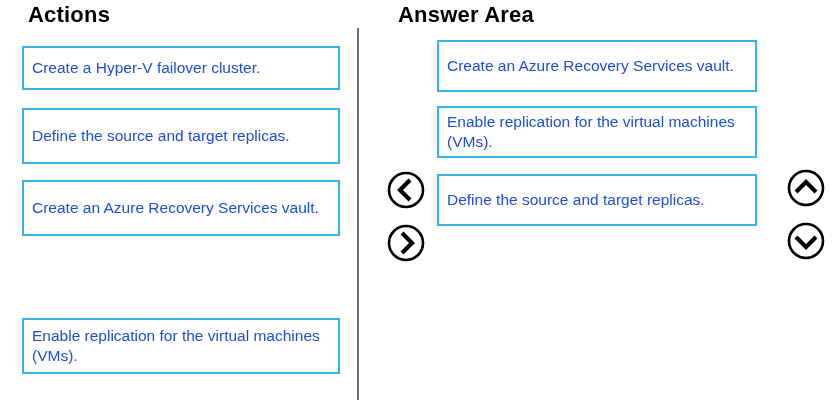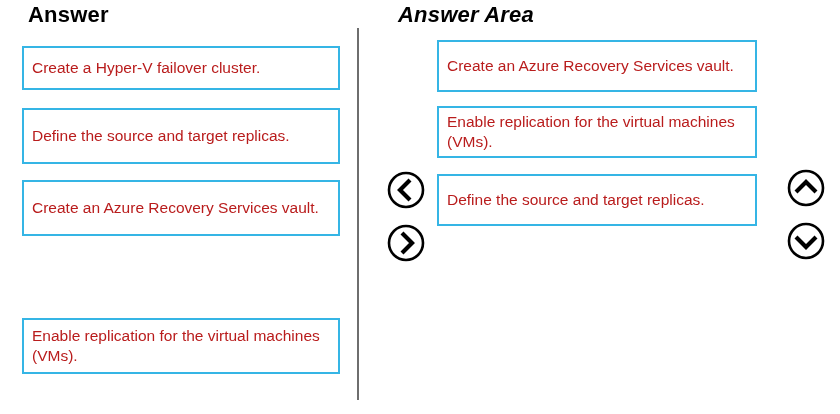--- a/index.html
+++ b/index.html
@@ -20,21 +20,21 @@
     font-size: 22px;
     font-weight: bold;
     color: #000000;
     letter-spacing: 0.2px;
   }
   .item-box {
     position: absolute;
     width: 318px;
     border: 2px solid #35b5e5;
     background: #ffffff;
-    color: #b91c1c;
+    color: #1d4ed8;
     font-size: 15.5px;
     line-height: 1.3;
     padding: 5px 8px;
     box-sizing: border-box;
     display: flex;
     align-items: center;
     cursor: default;
   }
   .divider {
     position: absolute;
@@ -58,34 +58,34 @@
     display: block;
     width: 40px;
     height: 40px;
   }
 </style>
 </head>
 <body>
 
 <div class="stage">
 
-  <div class="col-title" style="left:28px; top:2px;">Answer</div>
+  <div class="col-title" style="left:28px; top:2px;">Actions</div>
 
   <div class="item-box" style="left:22px; top:46px;  height:44px;">Create a Hyper-V failover cluster.</div>
 
   <div class="item-box" style="left:22px; top:108px; height:56px;">Define the source and target replicas.</div>
 
   <div class="item-box" style="left:22px; top:180px; height:56px;">Create an Azure Recovery Services vault.</div>
 
 
   <div class="item-box" style="left:22px; top:318px; height:56px;">Enable replication for the virtual machines (VMs).</div>
 
   <div class="divider"></div>
 
-  <div class="col-title" style="left:398px; top:2px;font-style:italic;">Answer Area</div>
+  <div class="col-title" style="left:398px; top:2px;">Answer Area</div>
 
   <div class="item-box" style="left:437px; top:40px;  height:52px; width:320px;">Create an Azure Recovery Services vault.</div>
 
   <div class="item-box" style="left:437px; top:106px; height:52px; width:320px;">Enable replication for the virtual machines (VMs).</div>
 
   <div class="item-box" style="left:437px; top:174px; height:52px; width:320px;">Define the source and target replicas.</div>
 
   <button class="circle-btn" style="left:386px; top:170px;" aria-label="Move left">
     <svg viewBox="0 0 40 40">
       <circle cx="20" cy="20" r="17" fill="#ffffff" stroke="#000000" stroke-width="2.6"></circle>

